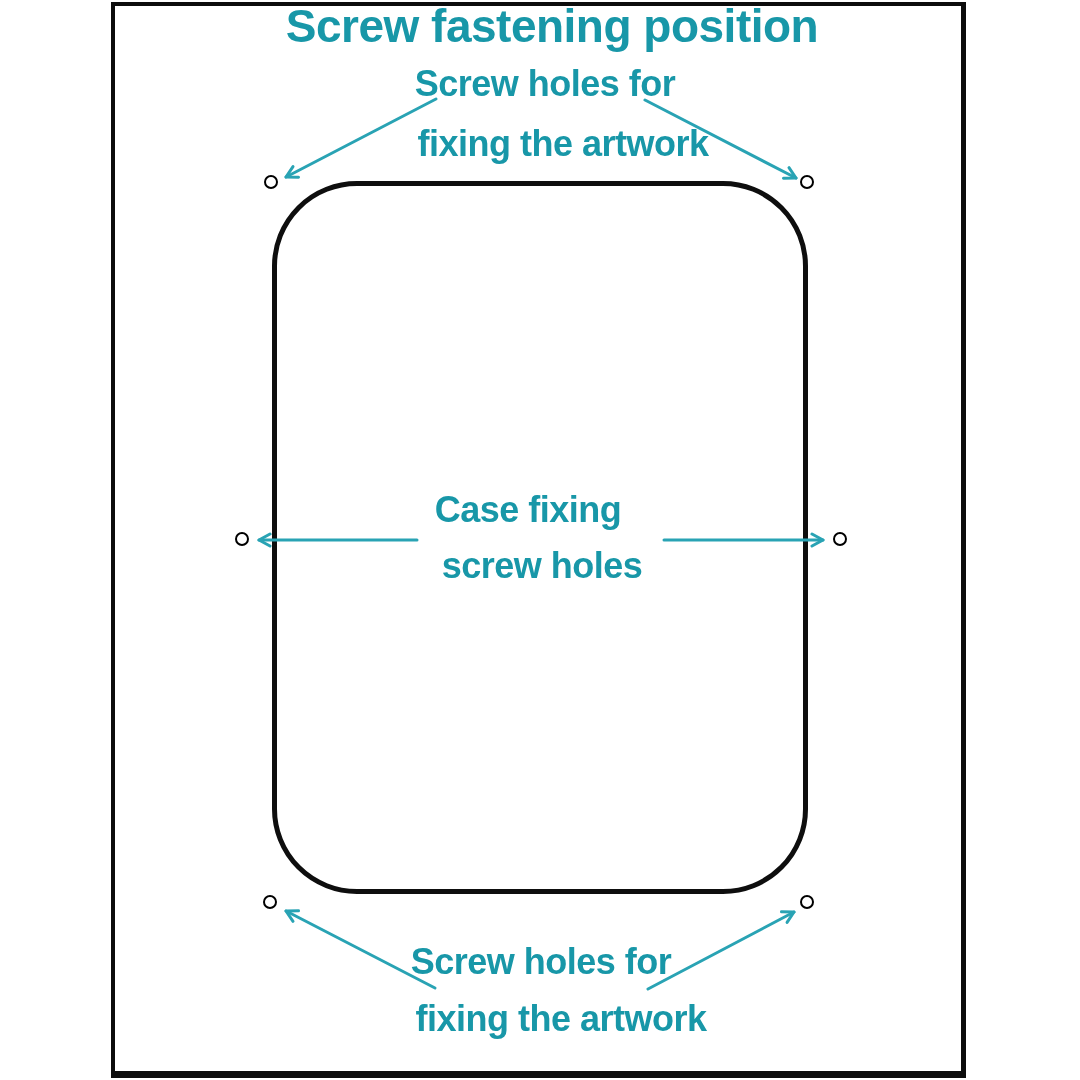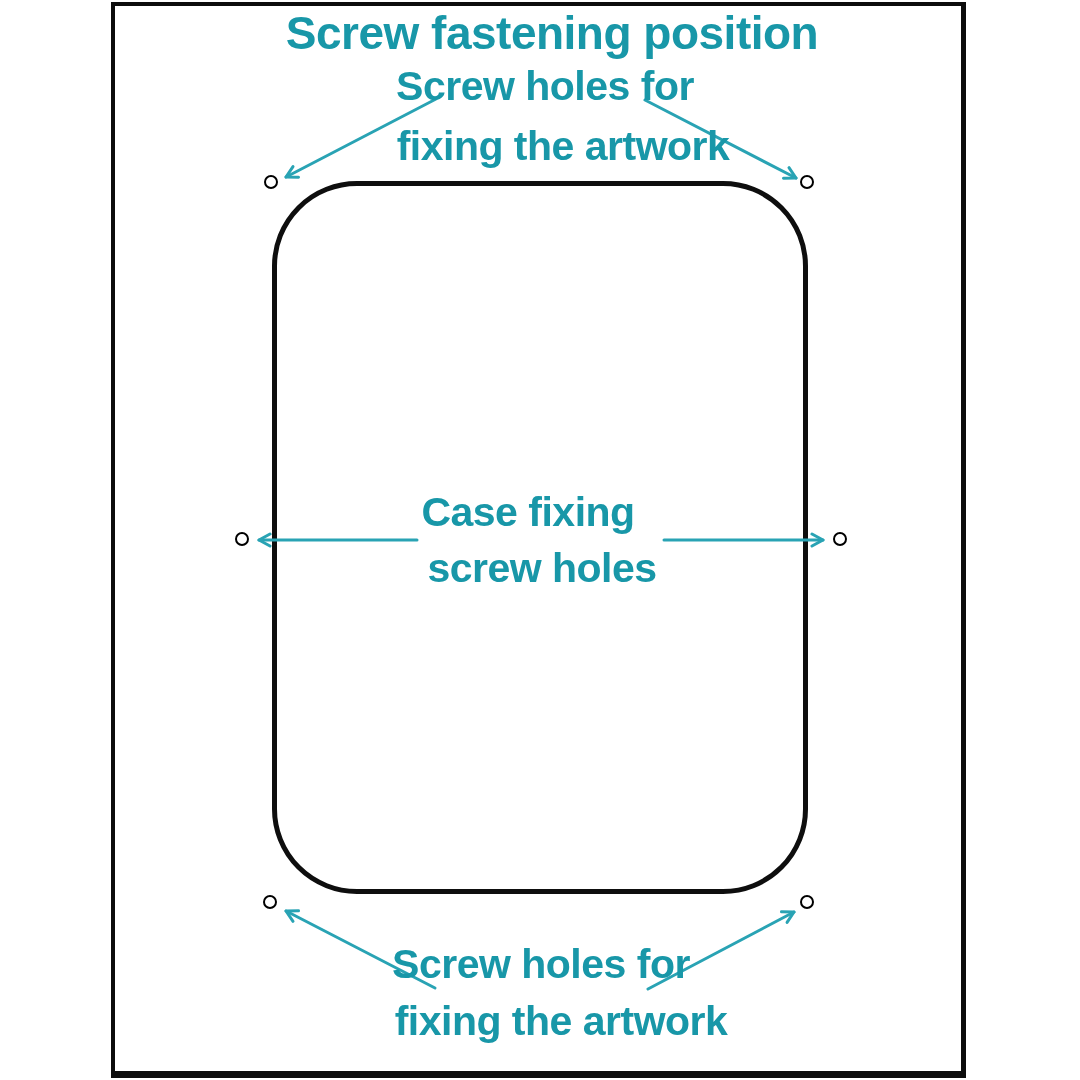--- a/index.html
+++ b/index.html
@@ -63,24 +63,24 @@
     position: absolute;
     transform: translateX(-50%);
     white-space: nowrap;
     color: #1897a8;
     font-weight: 700;
     line-height: 1;
     letter-spacing: -0.5px;
   }
   .title {
     font-size: 46px;
-    top: 10px;
+    top: 3px;
     left: 552px;
   }
-  .sub { font-size: 41px; }
+  .sub { font-size: 36px; }
   .top-1 { top: 66px;  left: 545px; }
   .top-2 { top: 126px; left: 563px; }
   .mid-1 { top: 492px; left: 528px; }
   .mid-2 { top: 548px; left: 542px; }
   .bot-1 { top: 944px; left: 541px; }
   .bot-2 { top: 1001px; left: 561px; }
 </style>
 </head>
 <body>
 

